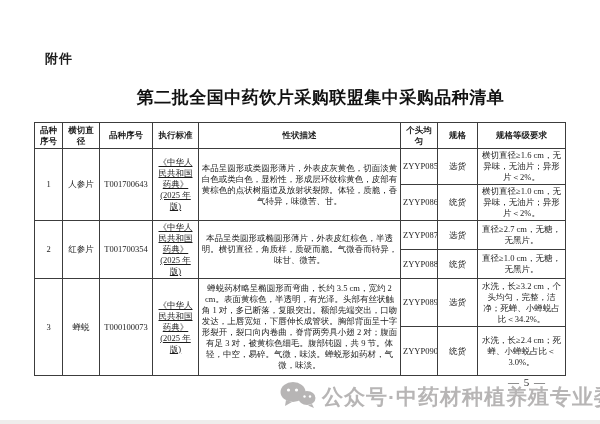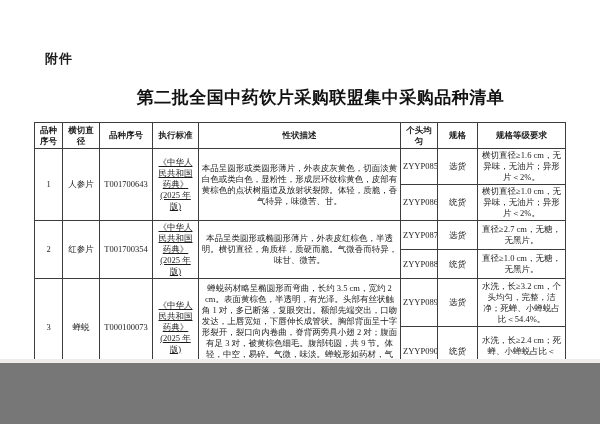--- a/index.html
+++ b/index.html
@@ -1,20 +1,20 @@
 <!DOCTYPE html>
 <html><head>
 <meta charset="utf-8">
 <style>
   * { margin: 0; padding: 0; box-sizing: border-box; }
   html, body { background: #777; }
   .page {
     position: relative;
     width: 600px;
-    height: 363px;
+    height: 424px;
     background: #ffffff;
     overflow: hidden;
     font-family: "Liberation Serif", "DejaVu Serif", serif;
     color: #1c1c1c;
     margin: 0 auto;
   }
   .attachment {
     position: absolute;
     left: 45px;
     top: 50px;
@@ -177,21 +177,21 @@
       </tr>
 
       <tr class="h48">
         <td rowspan="2">3</td>
         <td rowspan="2">蝉蜕</td>
         <td rowspan="2">T000100073</td>
         <td rowspan="2" class="standard">《中华人民共和国药典》(2025 年版)</td>
         <td rowspan="2" class="desc">蝉蜕药材略呈椭圆形而弯曲，长约 3.5 cm，宽约 2 cm。表面黄棕色，半透明，有光泽。头部有丝状触角 1 对，多已断落，复眼突出。额部先端突出，口吻发达，上唇宽短，下唇伸长成管状。胸部背面呈十字形裂开，裂口向内卷曲，脊背两旁具小翅 2 对；腹面有足 3 对，被黄棕色细毛。腹部钝圆，共 9 节。体轻，中空，易碎。气微，味淡。蝉蜕形如药材，气微，味淡。</td>
         <td>ZYYP089</td>
         <td>选货</td>
-        <td class="req">水洗，长≥3.2 cm，个头均匀，完整，洁净；死蝉、小蝉蜕占比＜54.4%。</td>
+        <td class="req">水洗，长≥3.2 cm，个头均匀，完整，洁净；死蝉、小蝉蜕占比＜34.2%。</td>
       </tr>
       <tr class="h49">
         <td>ZYYP090</td>
         <td>统货</td>
         <td class="req">水洗，长≥2.4 cm；死蝉、小蝉蜕占比＜3.0%。</td>
       </tr>
     </tbody>
       </table>
   </div>
 

